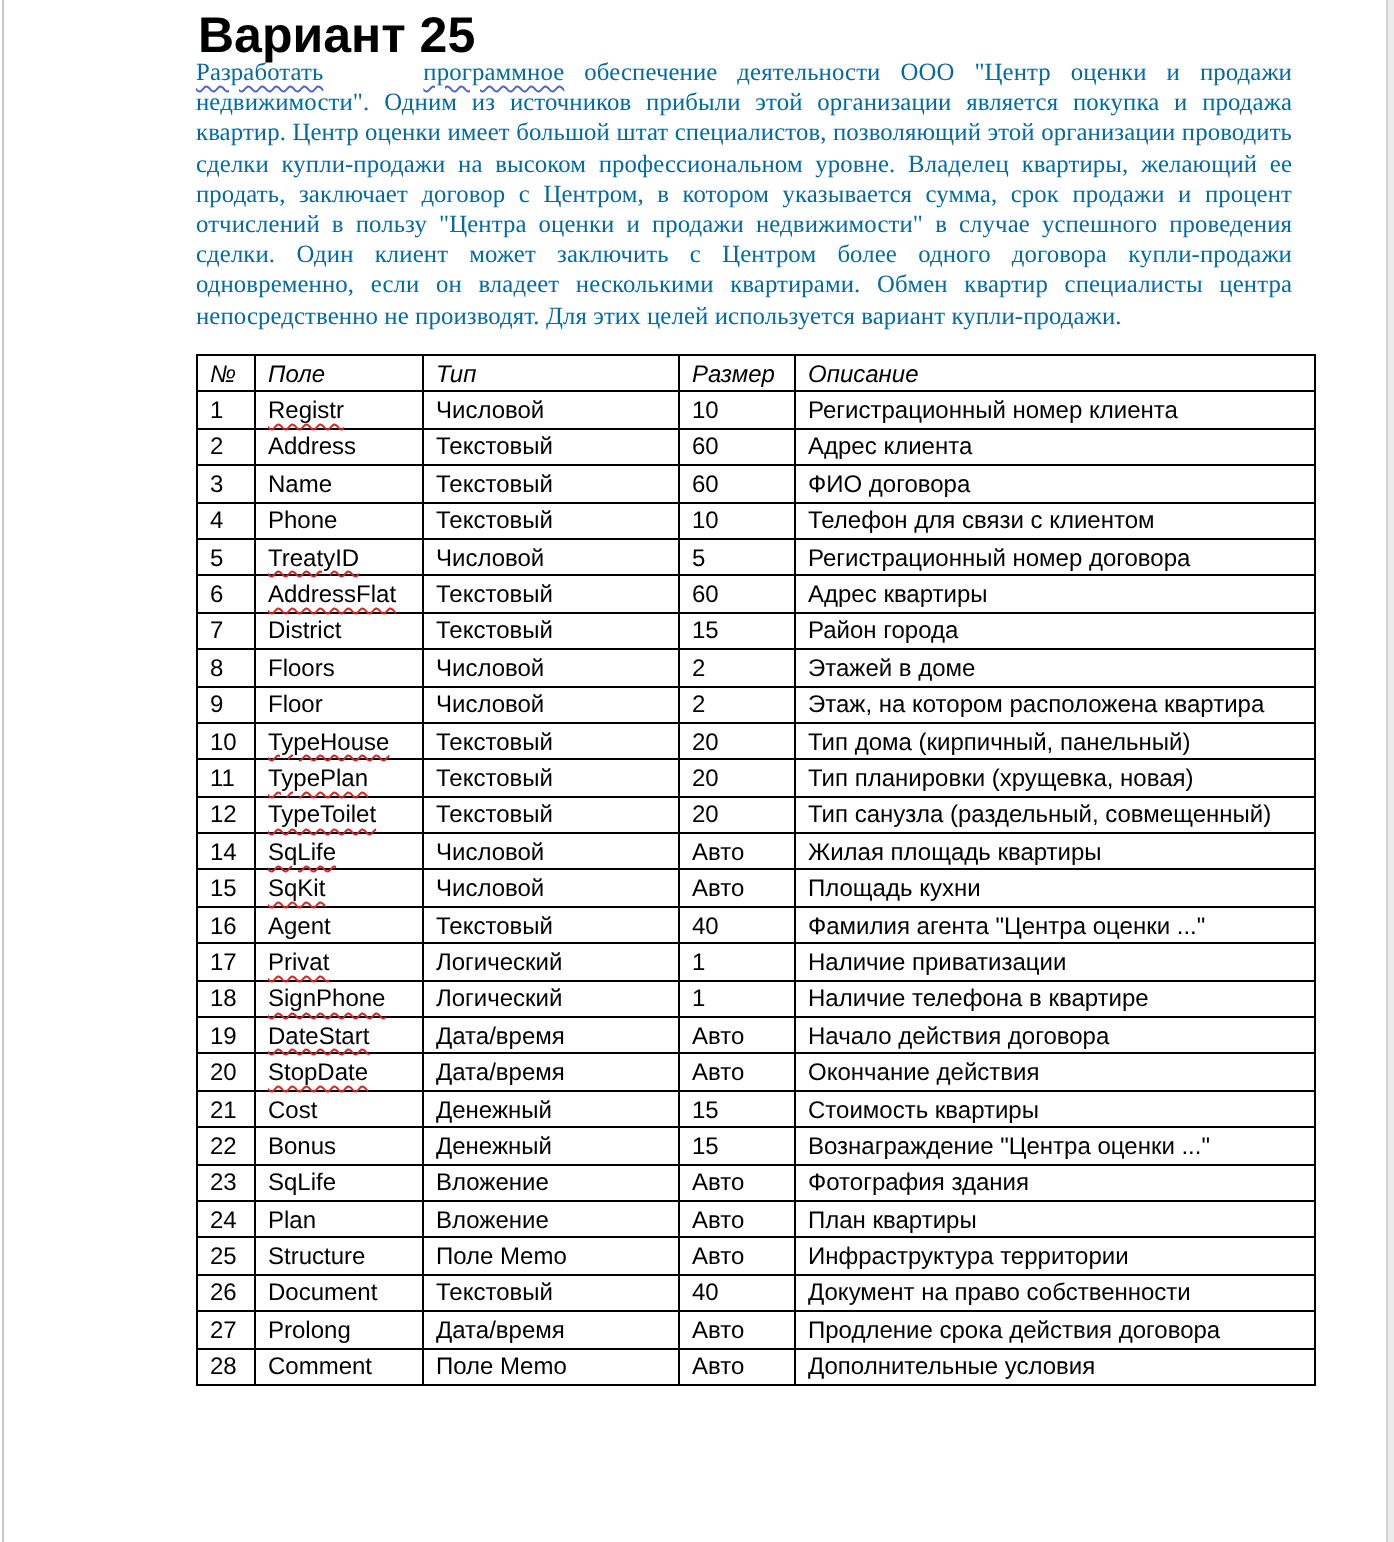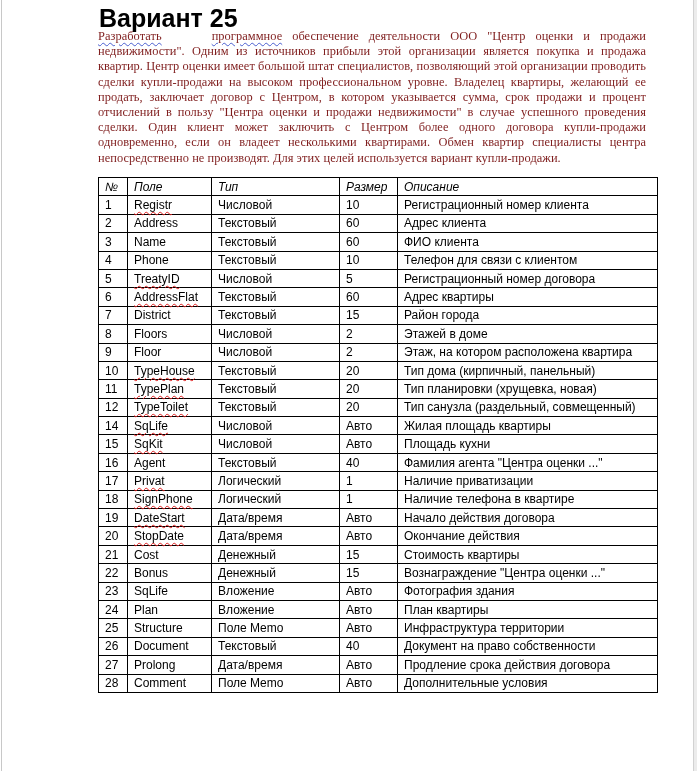--- a/index.html
+++ b/index.html
@@ -10,21 +10,21 @@
   }
   .edge-left { position: absolute; left: 1px; top: 0; width: 1px; height: 771px; background: #c8c8c8; }
   .edge-right { position: absolute; left: 693px; top: 0; width: 4px; height: 771px; background: #ececec; border-left: 1px solid #d2d2d2; box-sizing: border-box; }
   .page { position: absolute; left: 98px; top: 0; width: 548px; }
   .title {
     font-family: "Liberation Sans", sans-serif; font-weight: bold;
     font-size: 25px; line-height: 22px; margin: 7px 0 0 1px; color: #000;
   }
   .para {
     font-family: "Liberation Serif", serif; font-size: 12.4px; line-height: 15.2px;
-    text-align: justify; margin: 0; color: #7f1d1d; width: 548px;
+    text-align: justify; margin: 0; color: #0369a1; width: 548px;
     letter-spacing: 0.05px;
   }
   .squiggle { text-decoration: underline wavy #4a5fd0; text-decoration-thickness: 1px; text-underline-offset: 2px; }
   .sq-red { text-decoration: underline wavy #e02020; text-decoration-thickness: 1px; text-underline-offset: 2px; margin-top: 16px; }
   table.fields {
     position: absolute; left: 98px; top: 177px;
     border-collapse: collapse; width: 560px;
     font-family: "Liberation Sans", sans-serif; font-size: 12px; color: #000;
   }
   table.fields td, table.fields th {
@@ -68,21 +68,21 @@
         <td>Address</td>
         <td>Текстовый</td>
         <td>60</td>
         <td>Адрес клиента</td>
       </tr>
       <tr>
         <td>3</td>
         <td>Name</td>
         <td>Текстовый</td>
         <td>60</td>
-        <td>ФИО клиента</td>
+        <td>ФИО договора</td>
       </tr>
       <tr>
         <td>4</td>
         <td>Phone</td>
         <td>Текстовый</td>
         <td>10</td>
         <td>Телефон для связи с клиентом</td>
       </tr>
       <tr>
         <td>5</td>

